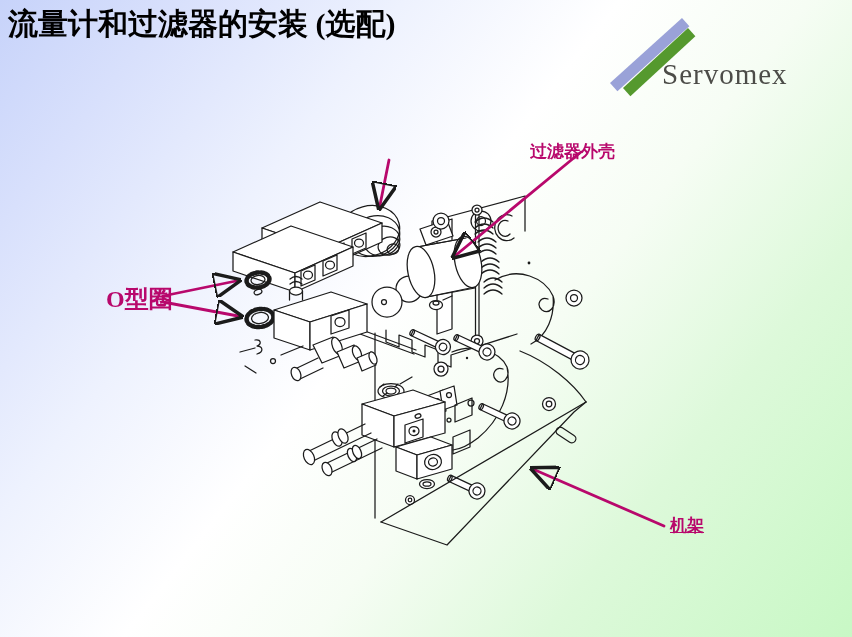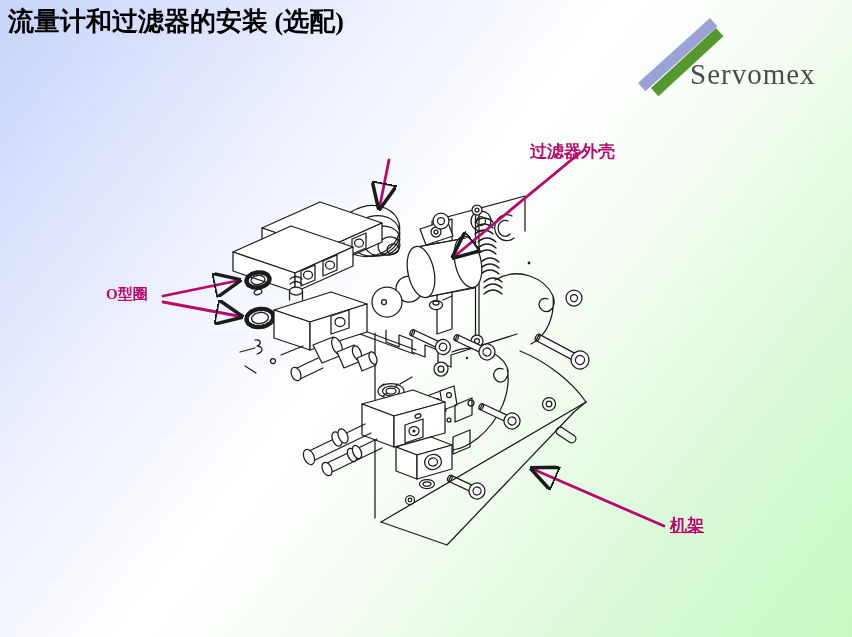--- a/index.html
+++ b/index.html
@@ -7,37 +7,37 @@
     position:relative;
     width:852px;height:637px;
     overflow:hidden;
     background:linear-gradient(128deg,
       #c7d3fa 0%, #d8e0fc 13%, #eef2fe 30%, #ffffff 46%,
       #f6fdf4 60%, #ddf9da 77%, #c8f8c5 100%);
     font-family:"Liberation Serif","DejaVu Serif",serif;
   }
   .title{
     position:absolute;left:8px;top:4px;margin:0;
-    font-size:26px;font-weight:bold;color:#000;
+    font-size:30px;font-weight:bold;color:#000;
     letter-spacing:0px;white-space:nowrap;
   }
-  .logo{position:absolute;left:628px;top:6px;width:220px;height:102px;}
+  .logo{position:absolute;left:600px;top:6px;width:220px;height:102px;}
   .logo svg{position:absolute;left:0;top:0;}
   .wordmark{
     position:absolute;left:62px;top:52px;
     font-size:29px;color:#4c4c48;letter-spacing:1px;
     font-family:"Liberation Serif","DejaVu Serif",serif;
   }
   .callout{
     position:absolute;color:#b8086c;font-weight:bold;
     font-size:17px;white-space:nowrap;line-height:1.1;
   }
   #lbl-cover{left:330px;top:130px;}
   #lbl-housing{left:530px;top:143px;}
-  #lbl-oring{left:106px;top:286px;font-size:15px;}
+  #lbl-oring{left:106px;top:286px;font-size:24px;}
   #lbl-frame{left:670px;top:517px;text-decoration:underline;}
   .diagram{position:absolute;left:0;top:0;}
   .diagram path,.diagram rect,.diagram circle,.diagram ellipse,.diagram polygon{
     stroke:#1b1b1b;stroke-width:1.25;fill:none;stroke-linejoin:round;stroke-linecap:round;
   }
   .diagram .w{fill:#ffffff;}
   .diagram .dot{fill:#1b1b1b;stroke:none;}
   .diagram .arrow{stroke:#b8086c;stroke-width:2.8;fill:none;}
   .diagram .bead{stroke-width:4.5;stroke-dasharray:2.6 2.3;}
 </style>

